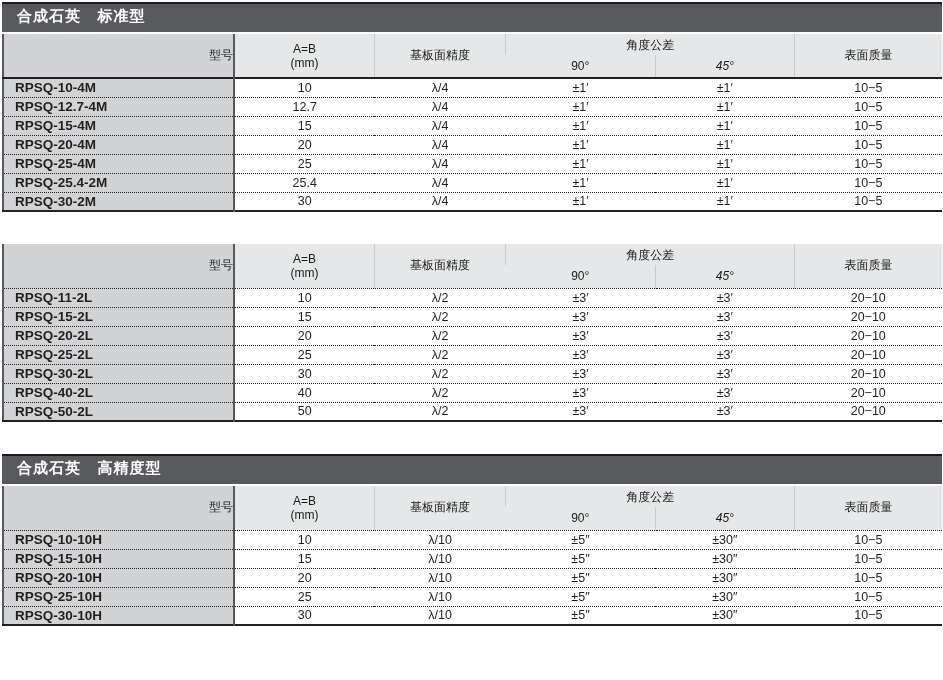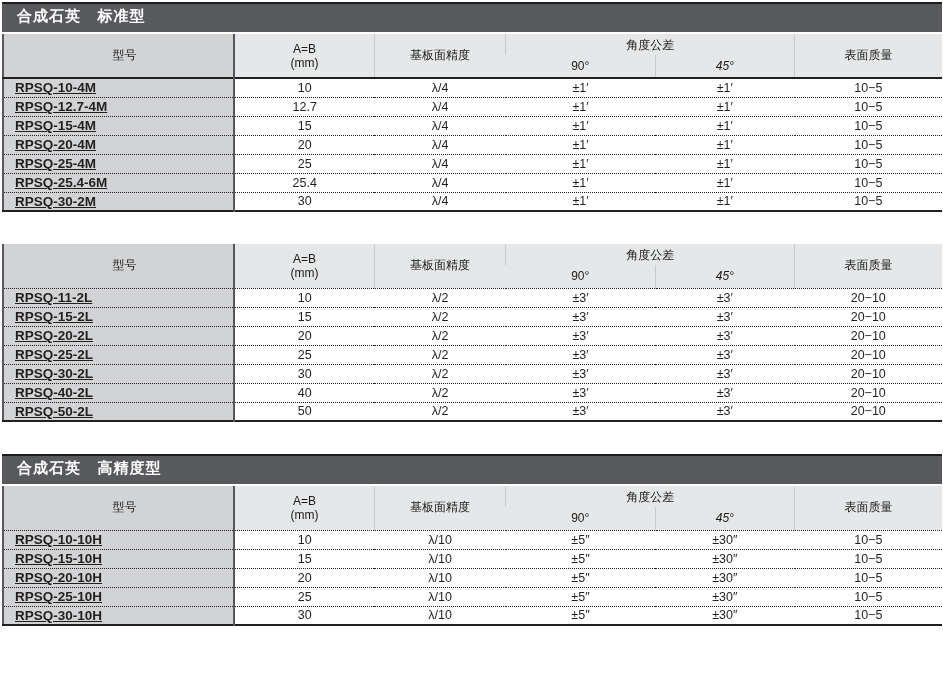--- a/index.html
+++ b/index.html
@@ -43,21 +43,21 @@
     font-weight: normal;
     font-size: 12px;
     color: #1a1a1a;
     text-align: center;
     vertical-align: middle;
   }
   tr.h1 { height: 21px; }
   tr.h2 { height: 23px; }
   th.c-model {
     background: #d2d3d5;
-    text-align: center;
+    text-align: right;
     padding-left: 12px;
     border-right: 2px solid #55575a;
   }
   th.c-size div { line-height: 14px; }
   th.c-flatness, th.c-surface, th.c-anglegrp { border-left: 1px solid #c9cacc; }
   th.c-a45 { border-left: 1px solid #c9cacc; font-style: italic; }
   th.c-anglegrp { vertical-align: bottom; padding-bottom: 1px; }
 
   
   tbody td {
@@ -68,21 +68,20 @@
     border-top: 1px dotted #231f20;
     color: #231f20;
   }
   tbody td.c-model {
     background: #d2d3d5;
     text-align: left;
     padding-left: 11px;
     font-weight: bold;
     font-size: 13.5px;
     border-right: 2px solid #55575a;
-    text-decoration: underline;
   }
   
   .rule-solid  tbody tr:first-child td { border-top: 2px solid #231f20; }
   .rule-dotted tbody tr:first-child td { border-top: 1px dotted #231f20; }
 </style>
 </head>
 <body>
 
 <div class="page">
   <div id="tables-root">
@@ -150,21 +149,21 @@
             </tr>
             <tr>
               <td class="c-model">RPSQ-25-4M</td>
               <td class="c-size">25</td>
               <td class="c-flatness">λ/4</td>
               <td class="c-angle_90">±1′</td>
               <td class="c-angle_45">±1′</td>
               <td class="c-surface">10−5</td>
             </tr>
             <tr>
-              <td class="c-model">RPSQ-25.4-6M</td>
+              <td class="c-model">RPSQ-25.4-2M</td>
               <td class="c-size">25.4</td>
               <td class="c-flatness">λ/4</td>
               <td class="c-angle_90">±1′</td>
               <td class="c-angle_45">±1′</td>
               <td class="c-surface">10−5</td>
             </tr>
             <tr>
               <td class="c-model">RPSQ-30-2M</td>
               <td class="c-size">30</td>
               <td class="c-flatness">λ/4</td>

